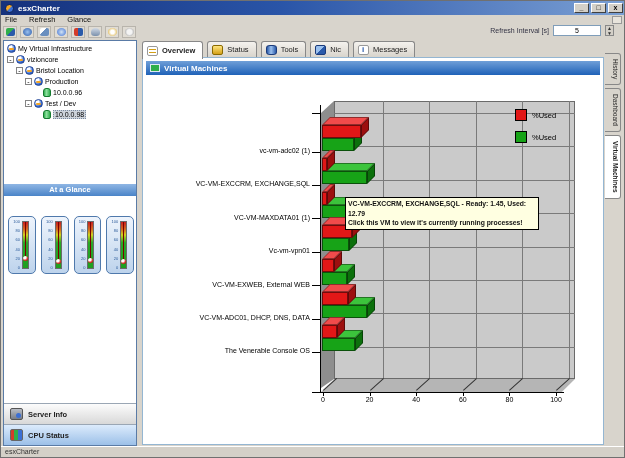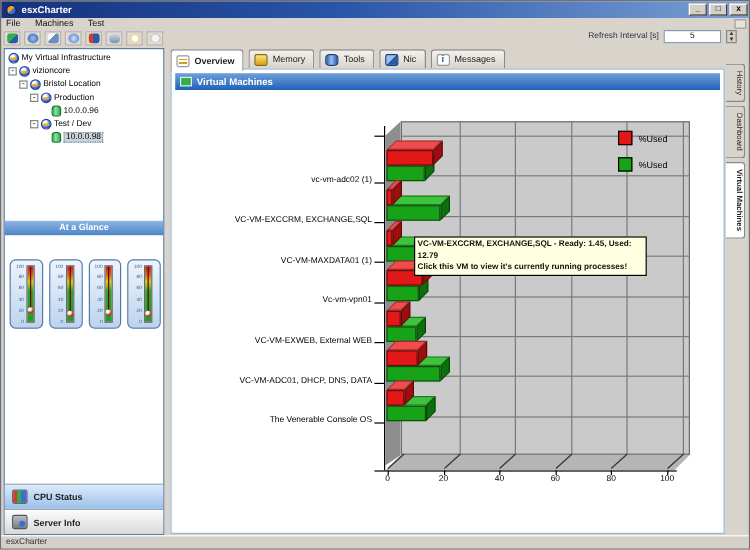--- a/index.html
+++ b/index.html
@@ -166,22 +166,22 @@
   <span id="title-text">esxCharter</span>
   <div class="winbtns">
     <div class="winbtn">_</div>
     <div class="winbtn">□</div>
     <div class="winbtn">x</div>
   </div>
 </div>
 
 <div id="menubar">
   <span>File</span>
-  <span>Machines</span>
-  <span>Test</span>
+  <span>Refresh</span>
+  <span>Glance</span>
 </div>
 <div id="menu-grip"></div>
 
 <div id="toolbar">
   <div class="tbtn">
       <i style="background:linear-gradient(135deg,#2fae4b 50%,#2a5aaa 50%)"></i>
     </div>
   <div class="tbtn">
       <i style="background:radial-gradient(circle,#9ac0ee,#2a5aaa);border-radius:50%"></i>
     </div>
@@ -301,39 +301,39 @@
           <span>0</span>
         </div>
         <div class="gtube">
           <div class="gline" style="height: 86%;"></div>
           <div class="gball" style="bottom: calc(14% - 2px);"></div>
         </div>
       </div>
     </div>
 
   <div id="navstack">
+    <div class="navbtn">
+      <span class="nav-ico ico-server"></span>
+      <span>Server Info</span>
+    </div>
     <div class="navbtn active">
       <span class="nav-ico ico-cpu"></span>
       <span>CPU Status</span>
-    </div>
-    <div class="navbtn">
-      <span class="nav-ico ico-server"></span>
-      <span>Server Info</span>
     </div>
   </div>
 </div>
 
 <div id="tabstrip">
   <div class="tab active">
     <span class="tab-ico tico-overview"></span>
     <span>Overview</span>
   </div>
   <div class="tab">
     <span class="tab-ico tico-memory"></span>
-    <span>Memory</span>
+    <span>Status</span>
   </div>
   <div class="tab">
     <span class="tab-ico tico-disk"></span>
     <span>Tools</span>
   </div>
   <div class="tab">
     <span class="tab-ico tico-nic"></span>
     <span>Nic</span>
   </div>
   <div class="tab">

